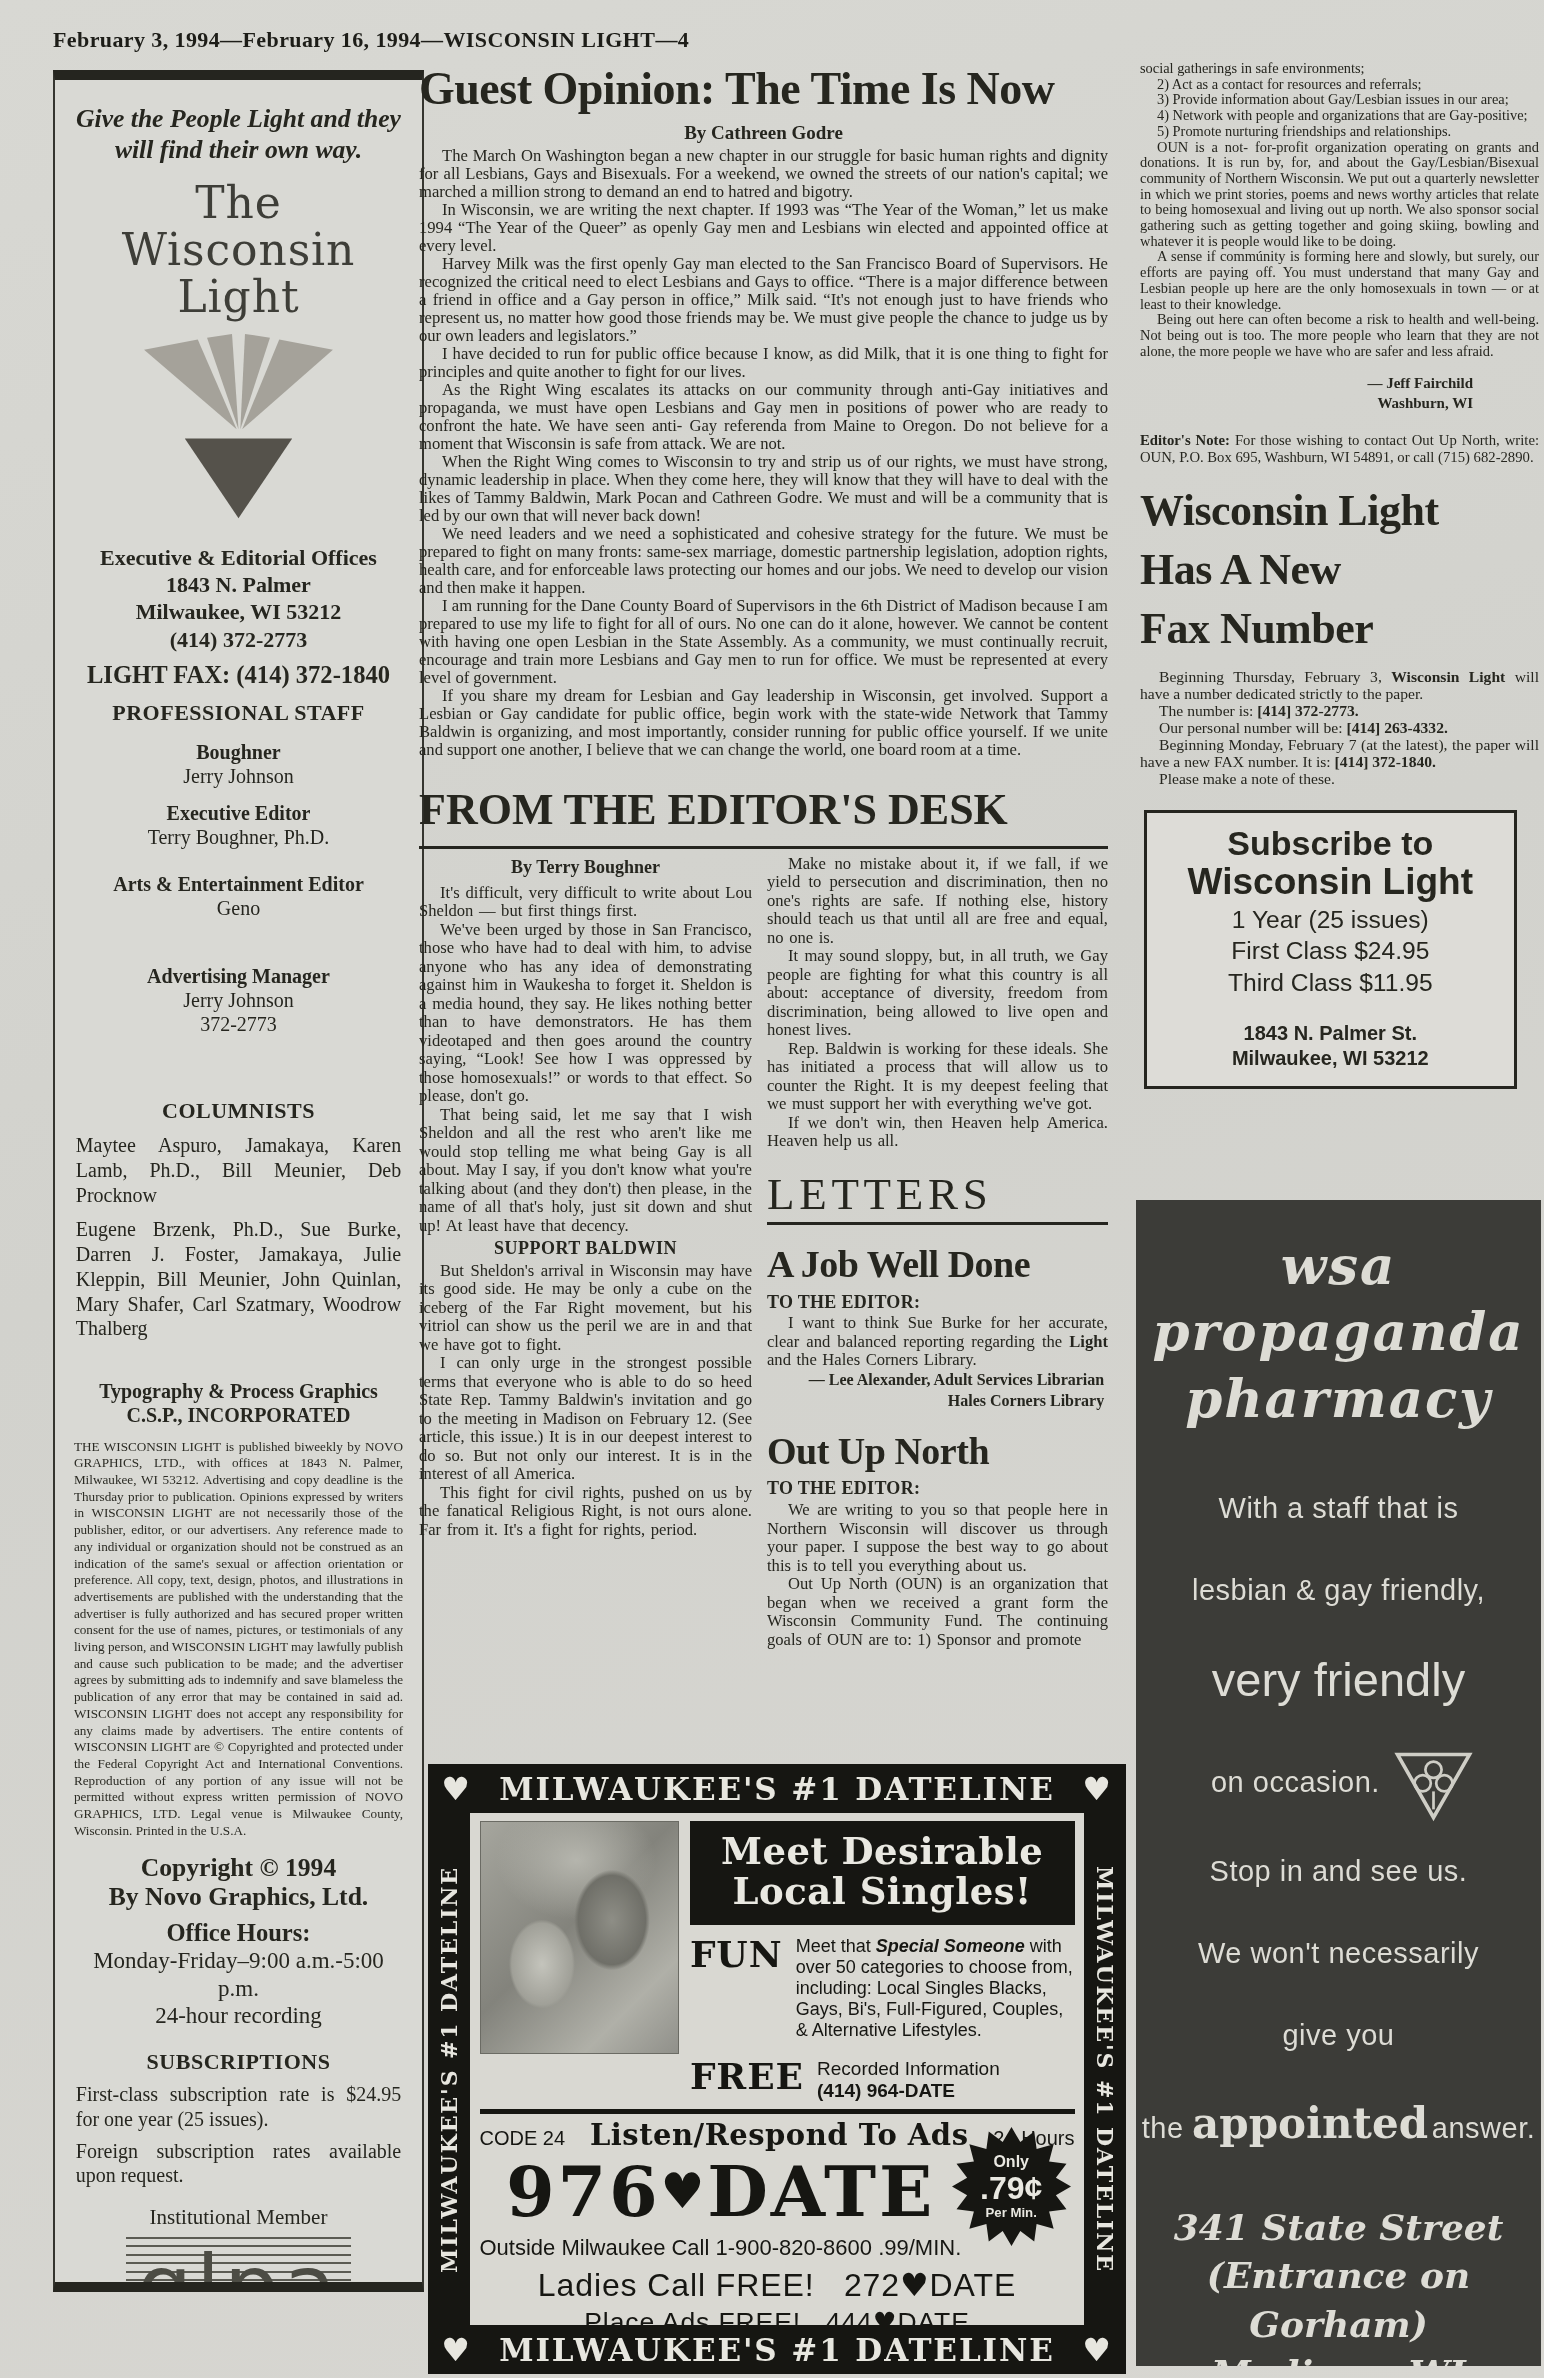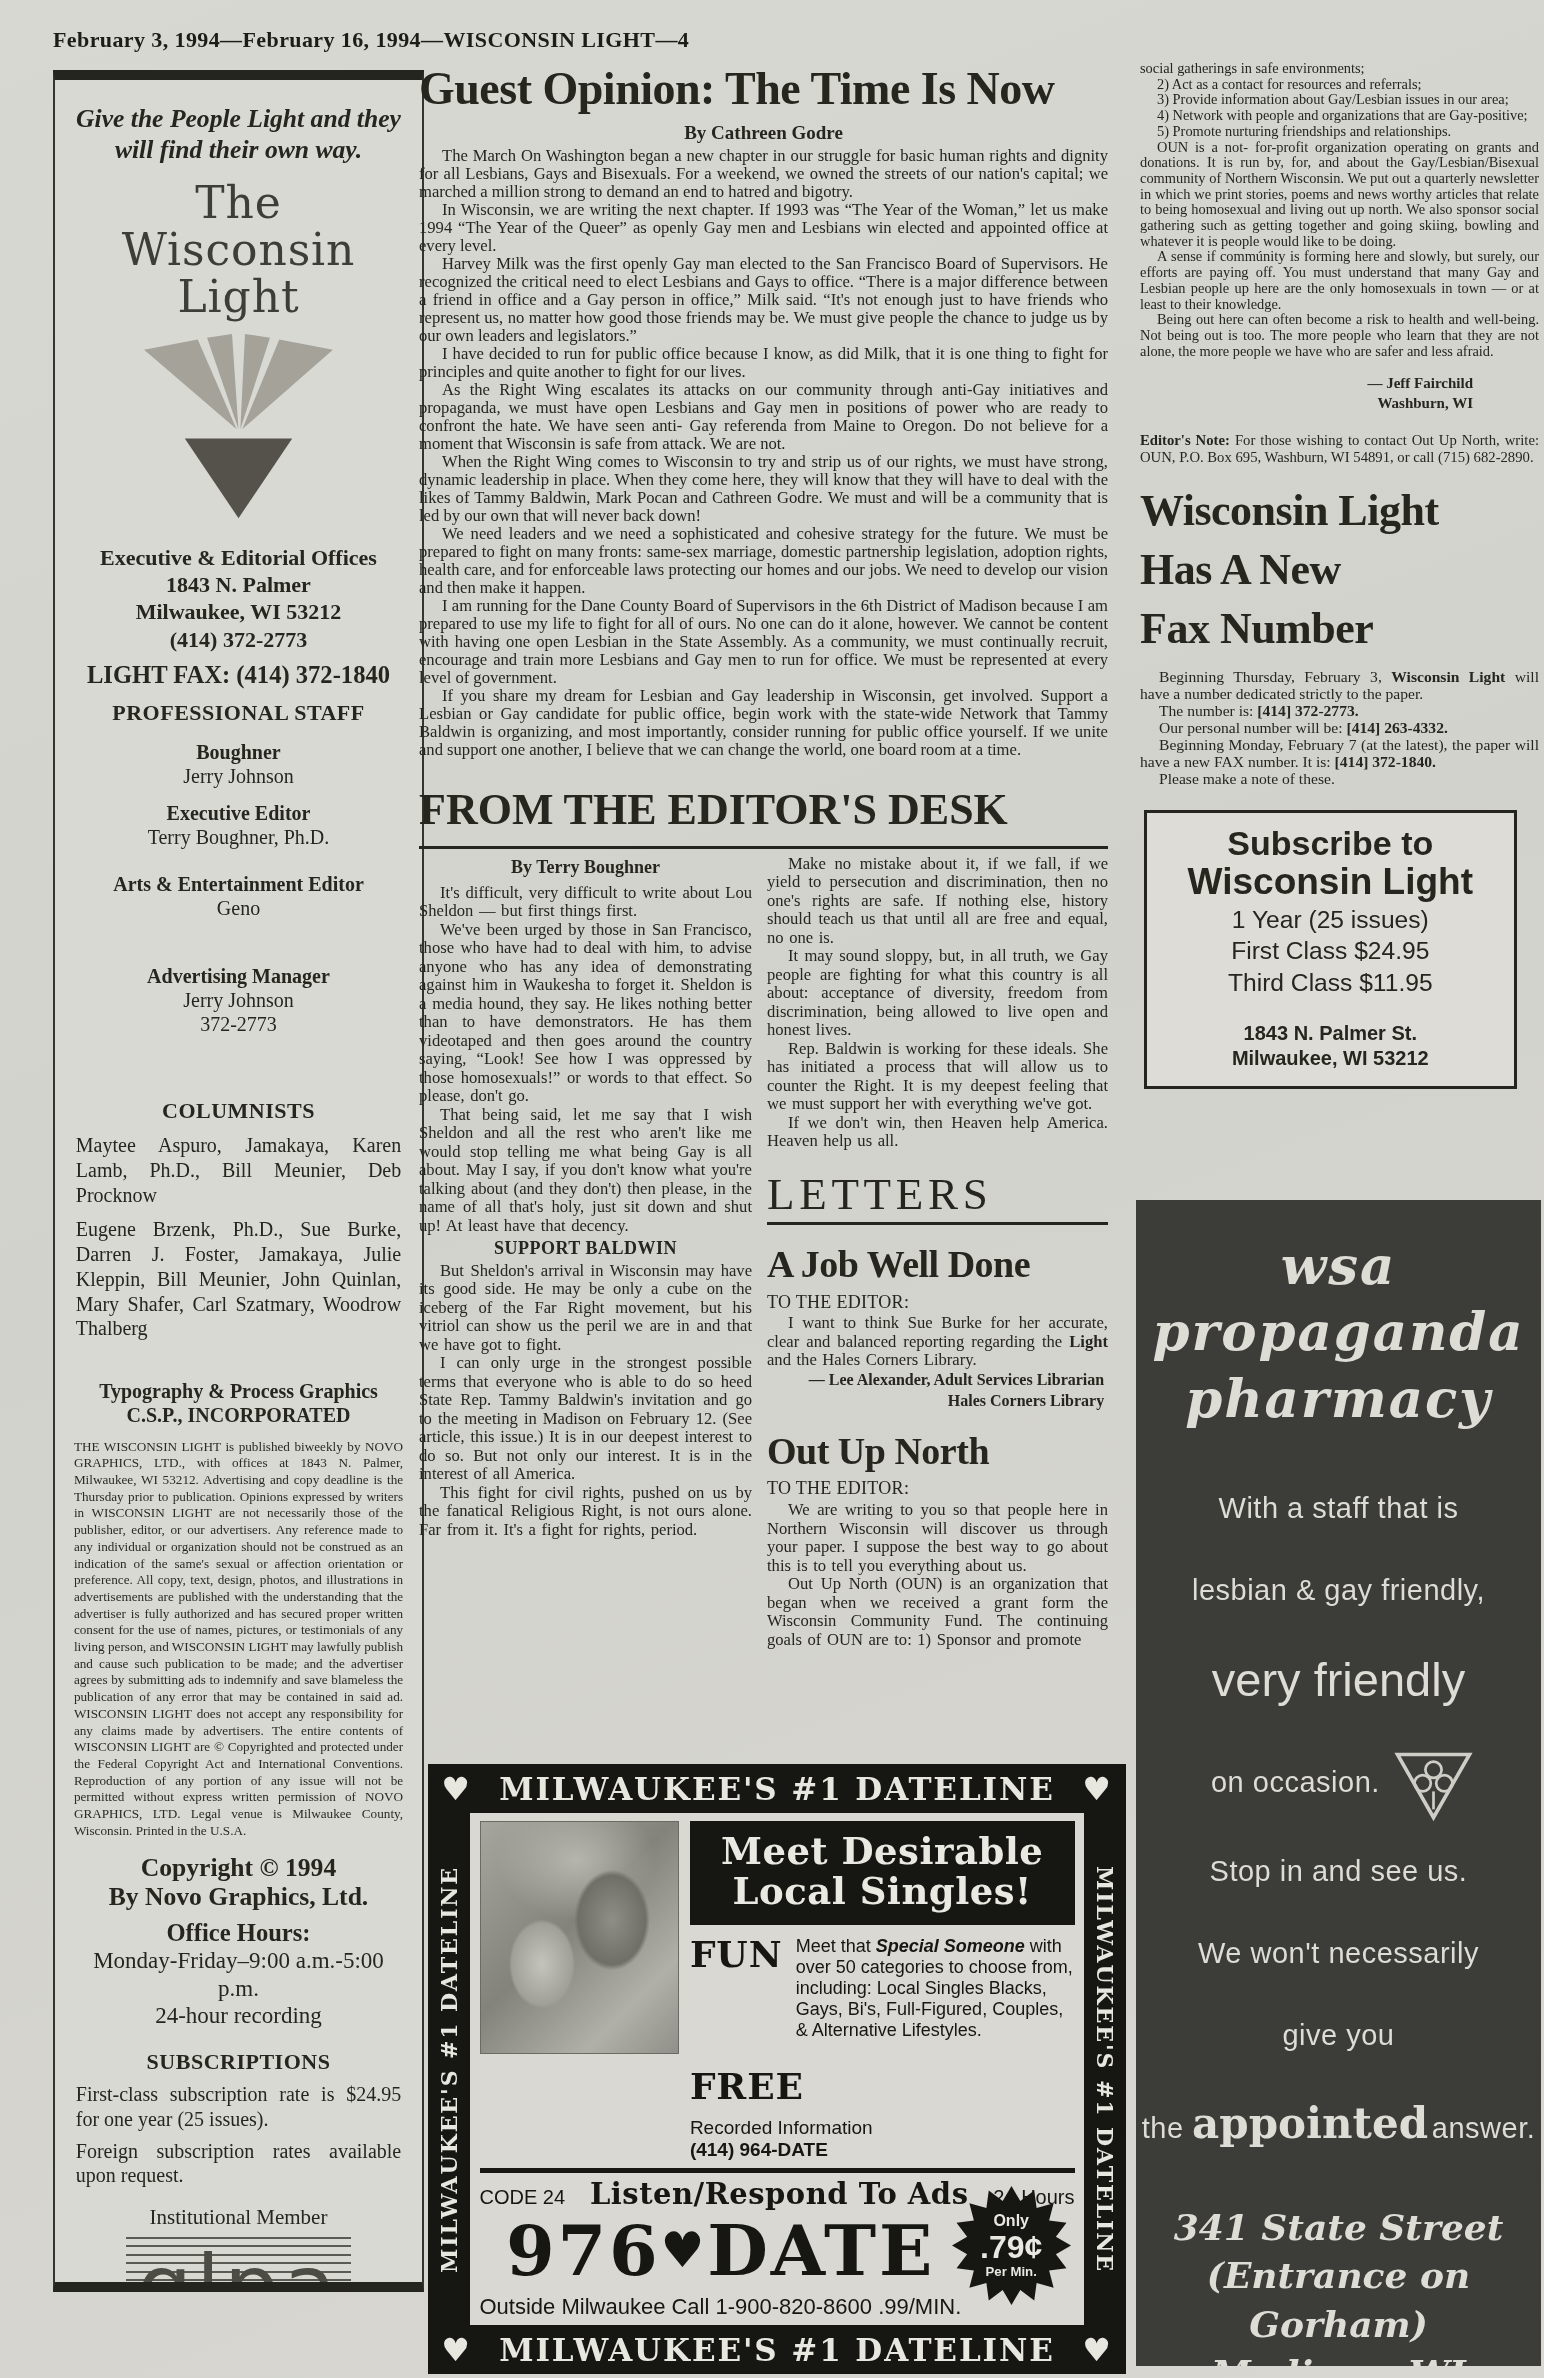--- a/index.html
+++ b/index.html
@@ -51,21 +51,21 @@
   .body p { font-size:16.6px; line-height:18px; text-align:justify; margin:0; text-indent:23px; }
   .desk-title { font-size:44px; font-weight:bold; margin:24.6px 0 0; padding-bottom:11.4px; border-bottom:3.8px solid #25251f; }
   .sheldon-headline { font-size:40px; font-weight:bold; line-height:1.18; margin:21px 0 5.7px; }
   .twocol { display:flex; gap:15px; margin-top:5.7px; }
   .colL { width:333px; } .colR { width:341px; }
   .twocol p { font-size:16.6px; line-height:18.5px; text-align:justify; margin:0; text-indent:21px; word-spacing:1.4px; }
   .byline2 { text-align:center; font-weight:bold; font-size:18px; margin:1.9px 0 5.7px; }
   .subhead { text-align:center; font-weight:bold; font-size:18px; letter-spacing:0.5px; margin:2.8px 0; }
   .letters-title { font-size:45px; font-weight:normal; letter-spacing:4.7px; margin:17px 0 0; padding-bottom:1.9px; border-bottom:3.8px solid #25251f; font-family:"Liberation Serif", serif; }
   .letter-headline { font-size:38px; font-weight:bold; margin:17px 0 5.7px; letter-spacing:-0.5px; }
-  .to-editor { font-weight:normal; font-size:18px; margin:3.8px 0 1.9px; letter-spacing:0.3px; }
+  .to-editor { font-weight:bold; font-size:18px; margin:3.8px 0 1.9px; letter-spacing:0.3px; }
   .sig { text-align:right; font-weight:bold; font-size:16px; line-height:1.3; padding-right:3.8px; }
 
   
   .right-col { position:absolute; left:1140px; top:61px; width:399px; }
   .right-col p.item { font-size:14.4px; line-height:15.7px; text-align:justify; margin:0; text-indent:17px; }
   .right-col p.noindent { text-indent:0; }
   .sig-r { text-align:right; font-weight:bold; font-size:15px; line-height:1.3; padding-right:66px; margin-top:15px; }
   .ed-note { font-size:14.7px; line-height:16.6px; text-align:justify; margin-top:19px; }
   .ed-note .lbl { font-weight:bold; }
   .fax-headline { font-size:44px; font-weight:bold; line-height:1.35; margin:15px 0 9.5px; letter-spacing:-0.5px; }
@@ -107,21 +107,21 @@
       radial-gradient(55px 74px at 61px 142px, #c4c4bc 0%, #a0a098 55%, rgba(0,0,0,0) 60%),
       radial-gradient(61px 81px at 131px 98px, #8e8e86 0%, #6f6f68 55%, rgba(0,0,0,0) 62%),
       radial-gradient(114px 85px at 95px 38px, #b5b5ad 0%, rgba(0,0,0,0) 70%),
       linear-gradient(135deg,#a6a69e 0%, #83837c 45%, #b0b0a8 78%, #90908a 100%); }
   .dl-right { flex:1; }
   .meet-panel { background:#161612; color:#e9e8e1; text-align:center; font-family:"DejaVu Serif", serif; font-weight:bold; font-size:37px; line-height:1.08; padding:11.4px 3.8px 13.2px; letter-spacing:0.5px; }
   .fun-row { display:flex; gap:13.2px; margin-top:11.4px; align-items:flex-start; }
   .slab-label { font-family:"DejaVu Serif", serif; font-weight:bold; font-size:36px; letter-spacing:0.9px; line-height:1; }
   .fun-text { font-family:"Liberation Sans", sans-serif; font-size:18px; line-height:1.16; }
   .fun-text .bi { font-weight:bold; font-style:italic; }
-  .free-row { display:flex; gap:13.2px; margin-top:27px; align-items:flex-start;flex-direction:column; }
+  .free-row { display:flex; gap:13.2px; margin-top:17px; align-items:flex-start; }
   .free-text { font-family:"Liberation Sans", sans-serif; font-size:19px; line-height:1.15; }
   .free-text .b { font-weight:bold; }
   .dl-rule { height:4.7px; background:#161612; margin:7.6px 0 3.8px; }
   .listen-row { display:flex; justify-content:space-between; align-items:baseline; }
   .listen-small { font-family:"Liberation Sans", sans-serif; font-size:20px; }
   .listen-big { font-family:"DejaVu Serif", serif; font-weight:bold; font-size:29px; letter-spacing:0.5px; }
   .phone-zone { position:relative; margin-top:1.9px; height:81px; }
   .phone-big { font-family:"DejaVu Serif", serif; font-weight:bold; font-size:70px; letter-spacing:2.8px; line-height:76px; margin-left:26.5px; }
   .phone-big .hb { font-family:"DejaVu Sans", sans-serif; font-size:49px; vertical-align:7.6px; }
   .burst { position:absolute; }

